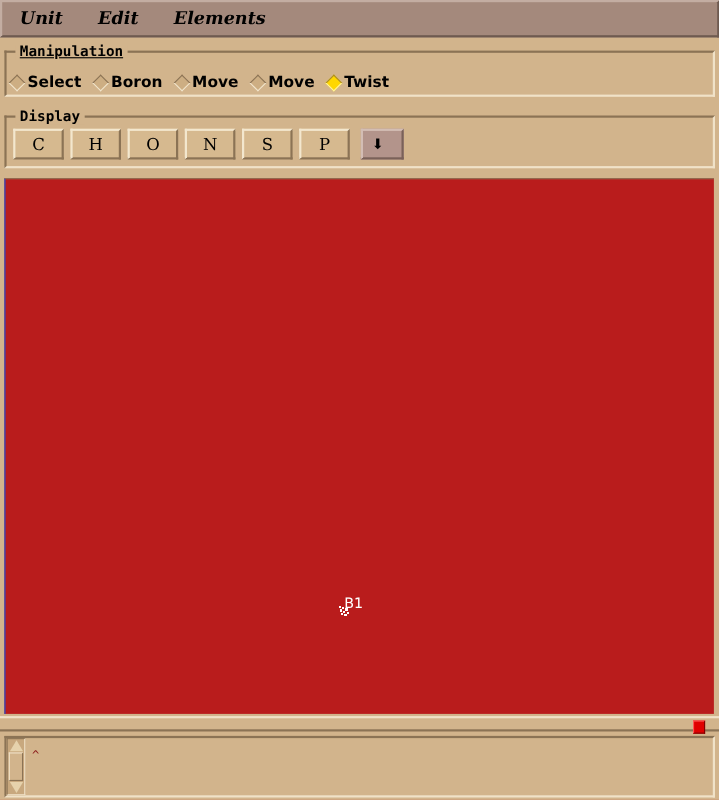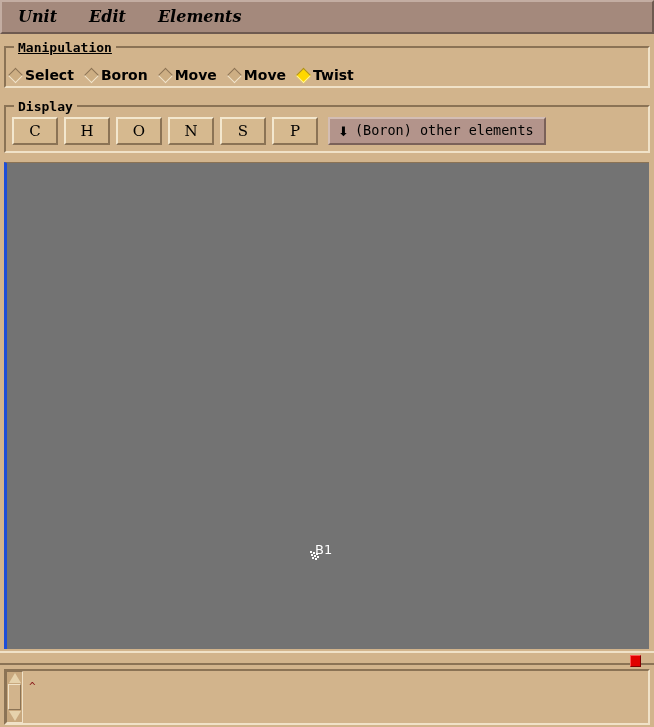--- a/index.html
+++ b/index.html
@@ -161,24 +161,24 @@
     color: #000;
     white-space: nowrap;
     line-height: 1;
   }
 
   
   #canvas {
     position: absolute;
     left: 4px; top: 162px;
     width: 645px; height: 487px;
-    background: #737373;
+    background: #b91c1c;
     box-sizing: border-box;
     border-top: 1px solid #8b7355;
-    border-left: 3px solid #1d4ed8;
+    border-left: 1px solid #1d4ed8;
     overflow: hidden;
   }
   #atom-label {
     position: absolute;
     left: 308px; top: 380px;
     font-family: "DejaVu Sans", sans-serif;
     font-size: 13px;
     color: #ffffff;
     line-height: 1;
     white-space: nowrap;
@@ -320,21 +320,20 @@
 <div id="elem-row">
   <div class="elem-btn">C</div>
   <div class="elem-btn">H</div>
   <div class="elem-btn">O</div>
   <div class="elem-btn">N</div>
   <div class="elem-btn">S</div>
   <div class="elem-btn">P</div>
 
   <div id="other-elements">
     <span id="other-arrow">⬇</span>
-    <span id="other-label">(Boron) other elements</span>
   </div>
 </div>
 
 <div id="canvas">
   <div id="atom-label">B1</div>
   <svg id="draw-cursor" viewBox="0 0 11 11" width="11" height="11" shape-rendering="crispEdges">
     <rect x="0" y="0" width="2" height="2" fill="#ffffff"></rect>
     <rect x="3" y="1" width="2" height="2" fill="#ffffff"></rect>
     <rect x="1" y="3" width="2" height="2" fill="#ffffff"></rect>
     <rect x="4" y="4" width="2" height="2" fill="#ffffff"></rect>

